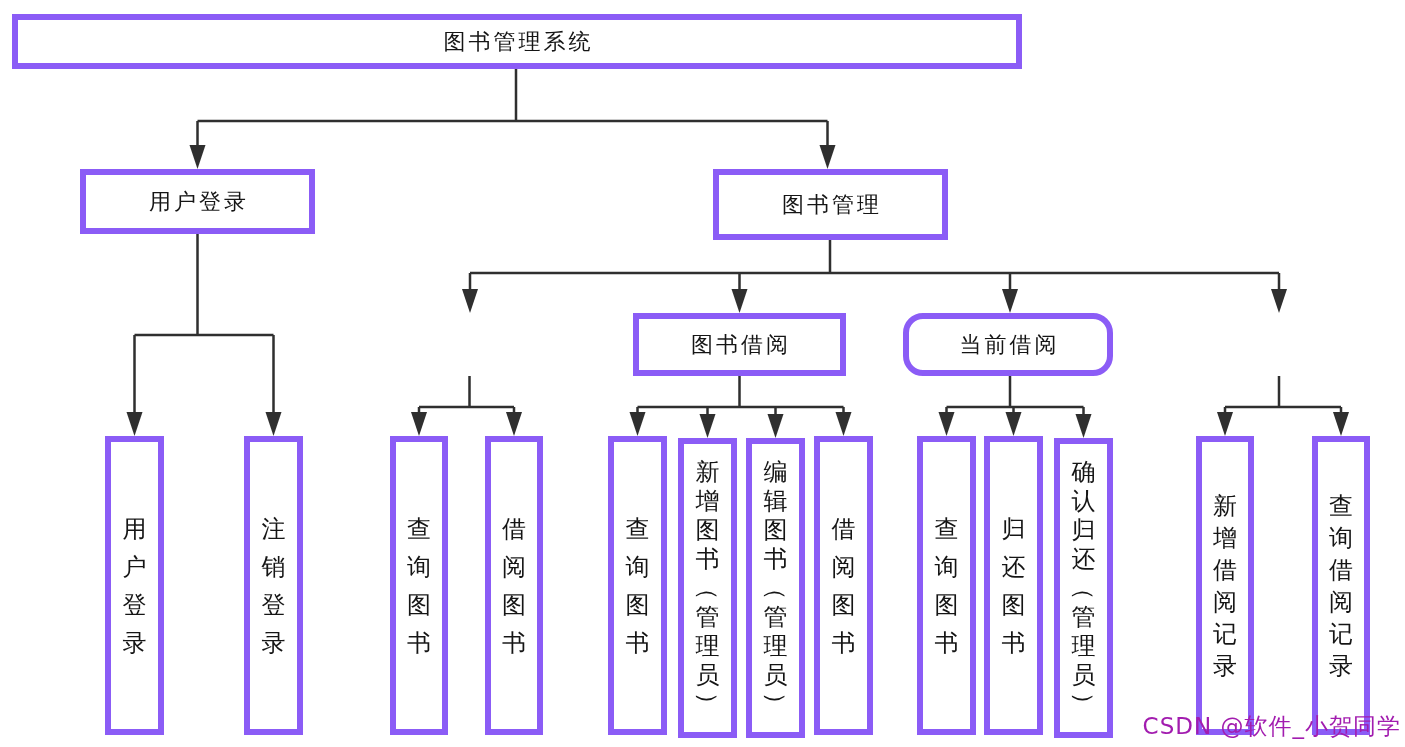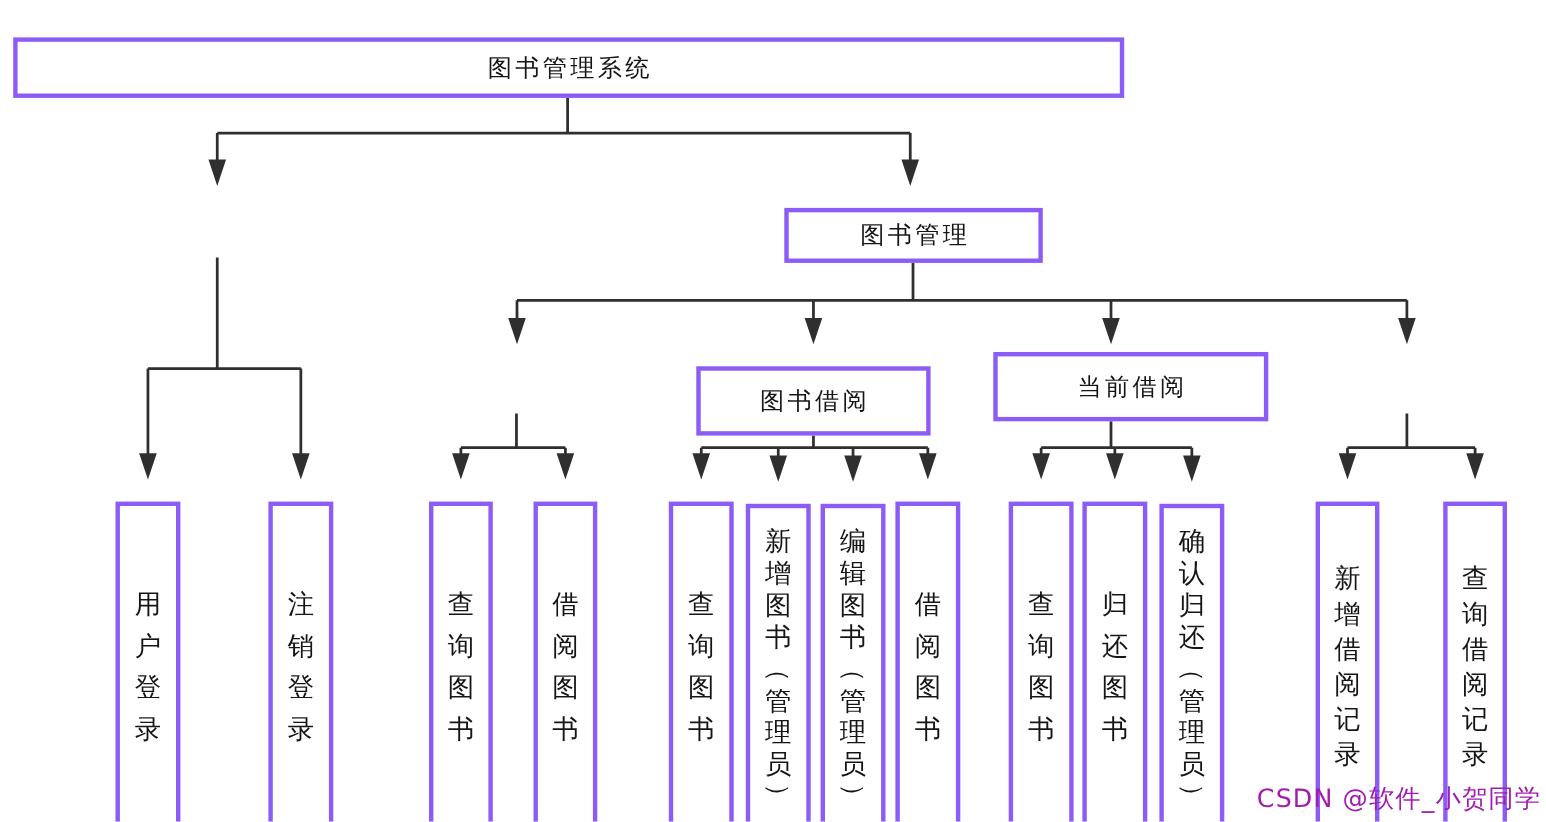--- a/index.html
+++ b/index.html
@@ -3,24 +3,23 @@
 <meta charset="utf-8">
 <style>
   * { margin:0; padding:0; box-sizing:border-box; }
   html,body { background:#ffffff; }
   .stage {
     position:relative; width:1405px; height:747px; background:#ffffff;
     font-family:"DejaVu Sans","Liberation Sans",sans-serif; overflow:hidden;
   }
   svg.connectors { position:absolute; left:0; top:0; width:1405px; height:747px; }
   .node {
-    position:absolute; background:#ffffff; border:4px solid #8b5cf6;
+    position:absolute; background:#ffffff; border:6px solid #8b5cf6;
     color:#151515; display:flex; align-items:center; justify-content:center;
     z-index:2;
-    margin-top:20px;
   }
   .hnode { font-size:22px; letter-spacing:3px; padding-left:3px; white-space:nowrap; }
   .vnode { flex-direction:column; font-size:24px; }
   .vnode span { display:block; line-height:1; }
   .v4 span + span { margin-top:14px; }
   .v6 span + span { margin-top:8px; }
   .v9 span + span { margin-top:5px; }
   .vnode .paren { transform:rotate(90deg); }
   .watermark {
     position:absolute; right:4px; bottom:5px; z-index:6;
@@ -60,24 +59,25 @@
       <polygon points="938.5,412 954.5,412 946.5,436"></polygon>
       <polygon points="1005.5,412 1021.5,412 1013.5,436"></polygon>
       <polygon points="1075.5,414 1091.5,414 1083.5,438"></polygon>
       <polygon points="1217,412 1233,412 1225,436"></polygon>
       <polygon points="1333,412 1349,412 1341,436"></polygon>
     </g>
   </svg>
 
   <div class="node hnode" style="left:12px; top:14px; width:1010px; height:55px;">图书管理系统</div>
 
-  <div class="node hnode" style="left:713px; top:169px; width:235px; height:50px;">图书管理</div>
+  <div class="node hnode" style="left:80px; top:169px; width:235px; height:65px;">用户登录</div>
+  <div class="node hnode" style="left:713px; top:169px; width:235px; height:71px;">图书管理</div>
 
   <div class="node hnode" style="left:633px; top:313px; width:213px; height:63px;">图书借阅</div>
-  <div class="node hnode" style="left:903px; top:300px; width:250px; height:63px;">当前借阅</div>
+  <div class="node hnode" style="left:903px; top:313px; width:210px; height:63px;border-radius:20px;">当前借阅</div>
 
   <div class="node vnode v4" style="left:105px; top:436px; width:59px; height:299px;">
       <span>用</span>
       <span>户</span>
       <span>登</span>
       <span>录</span>
     </div>
   <div class="node vnode v4" style="left:244px; top:436px; width:59px; height:299px;">
       <span>注</span>
       <span>销</span>

